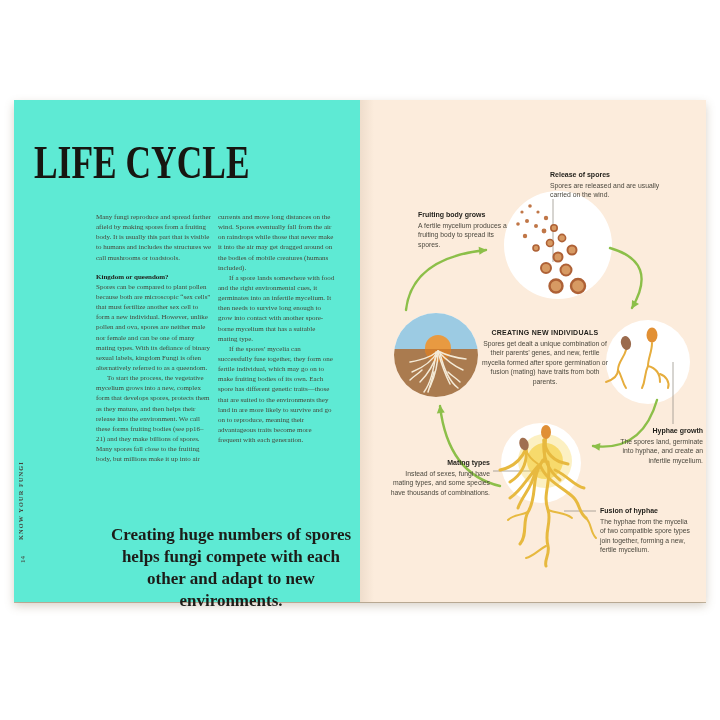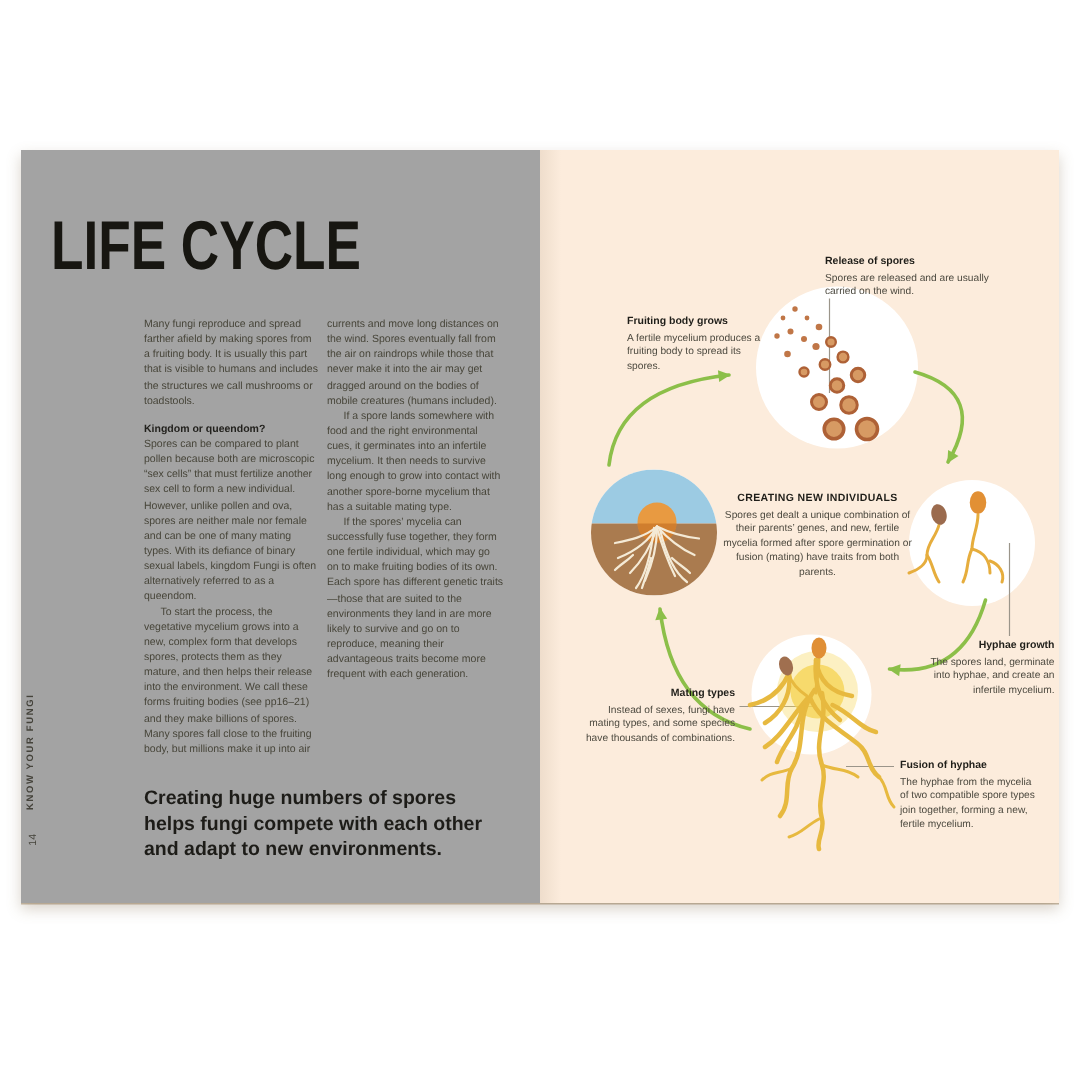--- a/index.html
+++ b/index.html
@@ -1,38 +1,38 @@
 <!DOCTYPE html>
 <html><head>
 <meta charset="utf-8">
 <style>
   html,body{margin:0;padding:0;}
   body{width:720px;height:720px;background:#ffffff;position:relative;
        font-family:"Liberation Sans",sans-serif;overflow:hidden;}
   .spread{position:absolute;left:14px;top:100px;width:692px;height:502px;
           box-shadow:0 4px 9px rgba(130,105,75,.30), 0 1px 0 #c9bca8;}
   .page{position:absolute;top:0;height:502px;width:346px;}
-  .page.left{left:0;background:#a3a3a3;}
+  .page.left{left:0;background:#5eead4;font-family:Liberation Serif, serif;}
   .page.right{left:346px;background:#fcecdc;}
   .page.right::before{content:'';position:absolute;left:0;top:0;bottom:0;width:14px;
           background:linear-gradient(90deg,rgba(120,90,60,.10),rgba(120,90,60,0));}
 
   .title{position:absolute;left:20px;top:40px;margin:0;font-size:46px;font-weight:800;
          color:#171611;line-height:1;letter-spacing:0;white-space:nowrap;
          transform:scaleX(.77);transform-origin:left top;}
 
   .col{position:absolute;top:112px;font-size:7px;line-height:1.45;color:#474539;}
   .col1{left:82px;width:116px;}
   .col2{left:204px;width:118px;}
   .col p{margin:0;}
   .subhead{font-weight:700;color:#22211d;margin-top:9px !important;}
   .indent{text-indent:11px;}
 
-  .pullquote{position:absolute;left:82px;top:424px;width:242px;font-size:13px;
-             font-weight:700;color:#1d1c18;line-height:1.3;}
+  .pullquote{position:absolute;left:96px;top:424px;width:242px;font-size:17px;
+             font-weight:700;color:#1d1c18;line-height:1.3;text-align:center;}
 
   .side-label{position:absolute;left:3px;top:346px;height:94px;
               writing-mode:vertical-rl;transform:rotate(180deg);
               font-size:6.3px;letter-spacing:1.1px;font-weight:600;color:#45433b;}
   .side-num{position:absolute;left:5px;top:456px;writing-mode:vertical-rl;
             transform:rotate(180deg);font-size:7px;color:#45433b;}
 
   .art{position:absolute;left:0;top:0;}
 
   .lab{position:absolute;font-size:6.8px;line-height:1.4;color:#4c493f;}

